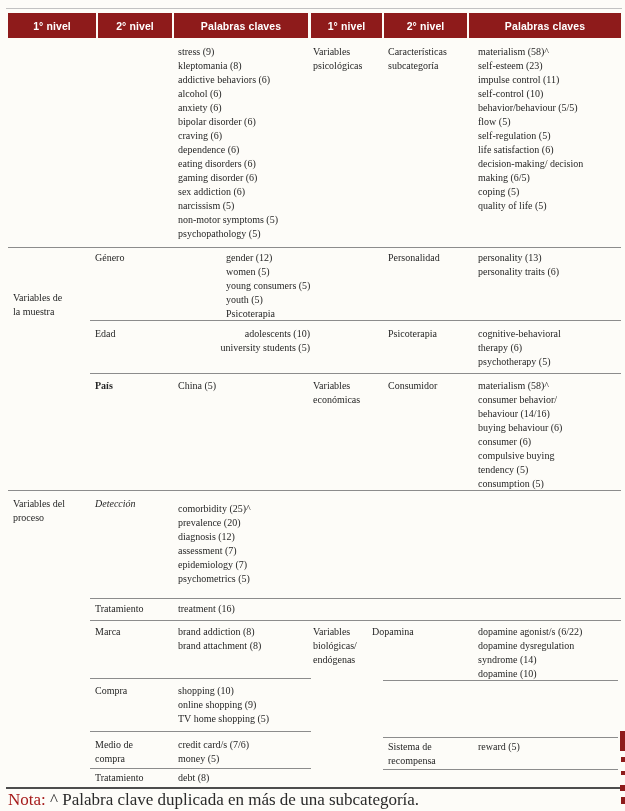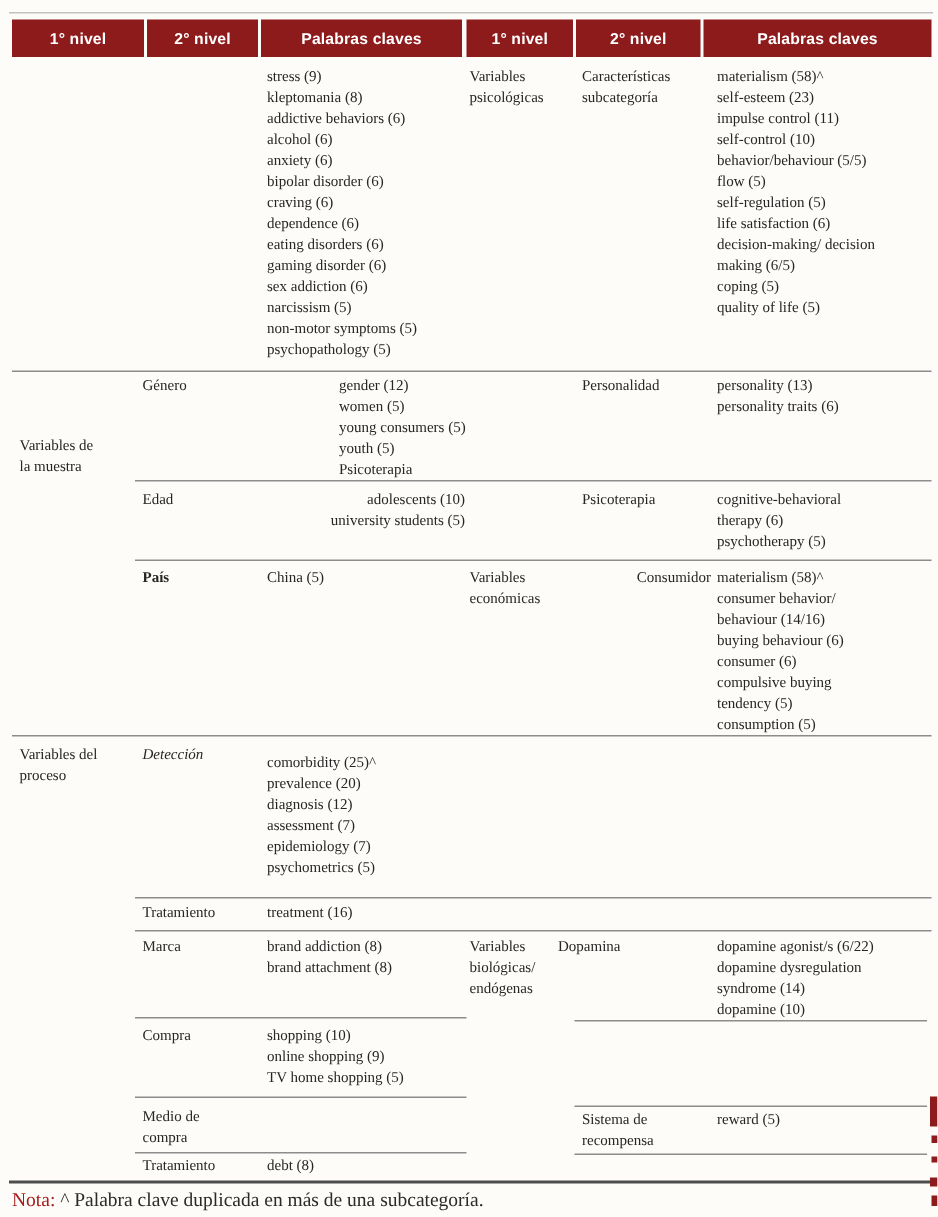--- a/index.html
+++ b/index.html
@@ -8,21 +8,21 @@
         font-family:"Liberation Serif",serif;}
   .hcell{position:absolute;height:25px;background:#8e1b1b;color:#ffffff;
          font-family:"Liberation Sans",sans-serif;font-weight:bold;font-size:10.5px;
          display:flex;align-items:center;justify-content:center;letter-spacing:.1px;}
   .cell{position:absolute;font-size:10px;line-height:14px;color:#262626;
         white-space:pre-line;}
   .hline{position:absolute;height:1px;background:#8c8c8c;}
   .hline.light{background:#c2c2c2;}
   .hline.dark{background:#4d4d4d;height:2px;}
   .artifact{position:absolute;background:#8e1b1b;}
-  #note{position:absolute;left:8px;top:793px;font-size:13px;line-height:14px;color:#2a2a2a;}
+  #note{position:absolute;left:8px;top:793px;font-size:17px;line-height:14px;color:#2a2a2a;}
   #note .red{color:#a61c1c;}
 
   
   #hc1{left:8px;top:13px;width:88px;}
   #hc2{left:98px;top:13px;width:74px;}
   #hc3{left:174px;top:13px;width:134px;}
   #hc4{left:311px;top:13px;width:71px;}
   #hc5{left:384px;top:13px;width:83px;}
   #hc6{left:469px;top:13px;width:152px;}
 
@@ -51,21 +51,21 @@
 
   
   #r_b1_n1{left:313px;top:45px;width:68px;}
   #r_b1_n2{left:388px;top:45px;width:86px;}
   #r_b1_kw{left:478px;top:45px;width:146px;}
   #r_personalidad_n2{left:388px;top:251px;width:86px;}
   #r_personalidad_kw{left:478px;top:251px;width:146px;}
   #r_psicoterapia_n2{left:388px;top:327px;width:90px;}
   #r_psicoterapia_kw{left:478px;top:327px;width:146px;}
   #r_econ_n1{left:313px;top:379px;width:70px;}
-  #r_econ_n2{left:388px;top:379px;width:86px;text-align:right;}
+  #r_econ_n2{left:388px;top:379px;width:86px;}
   #r_econ_kw{left:478px;top:379px;width:146px;}
   #r_bio_n1{left:313px;top:625px;width:70px;}
   #r_bio_n2{left:372px;top:625px;width:86px;}
   #r_bio_kw{left:478px;top:625px;width:148px;}
   #r_recompensa_n2{left:388px;top:740px;width:86px;}
   #r_recompensa_kw{left:478px;top:740px;width:146px;}
 
   
   #ln_top{left:6px;top:8px;width:616px;}
   #ln_247{left:8px;top:247px;width:613px;}
@@ -211,20 +211,22 @@
   <div class="cell" id="l_b3_compra_n2">Compra</div>
   <div class="cell" id="l_b3_compra_kw">shopping (10)
 online shopping (9)
 TV home shopping (5)</div>
 
   <div class="hline" id="ln_731"></div>
   <div class="hline" id="ln_737"></div>
 
   <div class="cell" id="l_b3_medio_n2">Medio de
 compra</div>
+  <div class="cell" id="l_b3_medio_kw">credit card/s (7/6)
+money (5)</div>
   <div class="cell" id="r_recompensa_n2">Sistema de
 recompensa</div>
   <div class="cell" id="r_recompensa_kw">reward (5)</div>
 
   <div class="hline" id="ln_768L"></div>
   <div class="hline" id="ln_769R"></div>
 
   <div class="cell" id="l_b3_consecuencia_n2">Tratamiento</div>
   <div class="cell" id="l_b3_consecuencia_kw">debt (8)</div>
 

